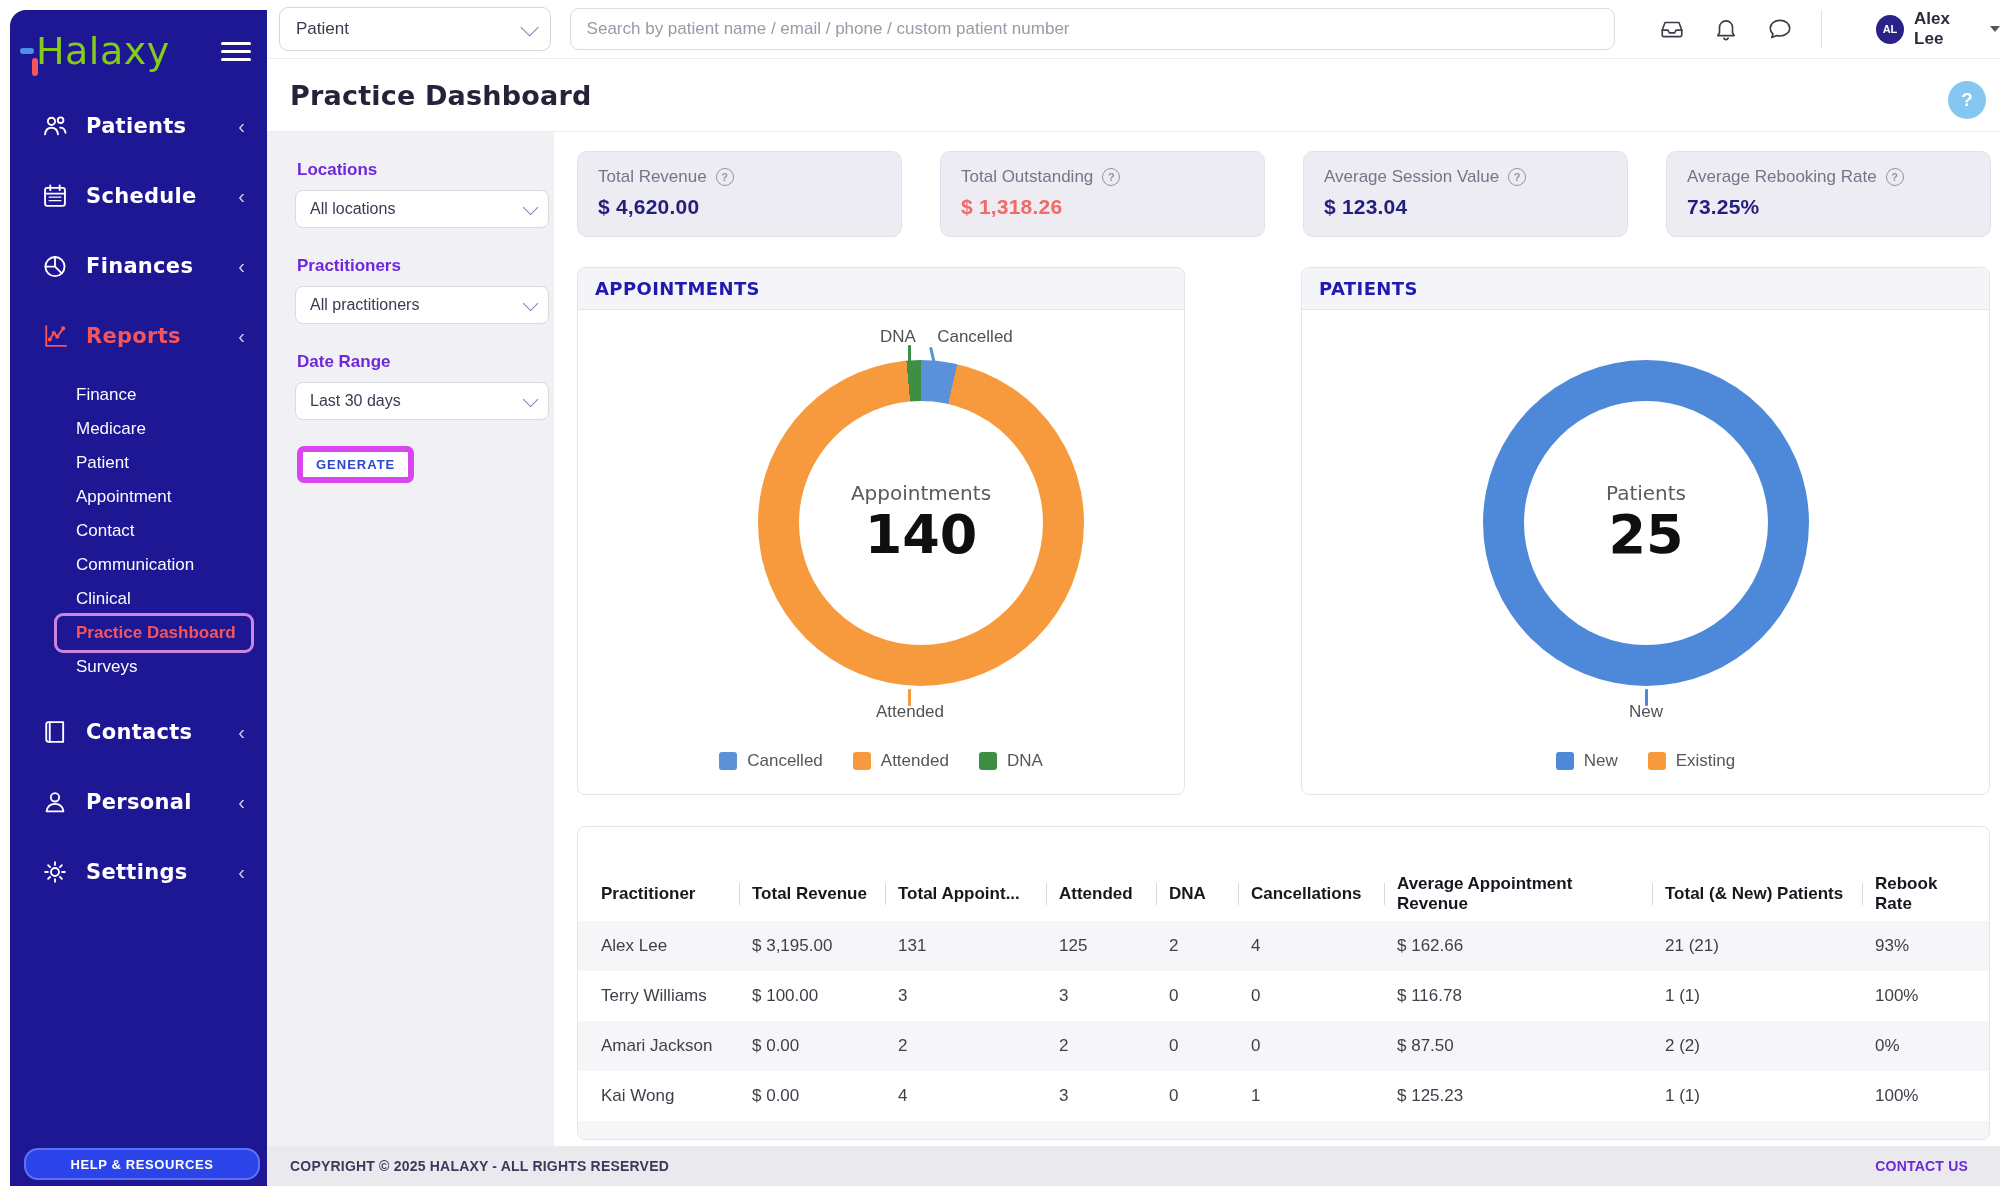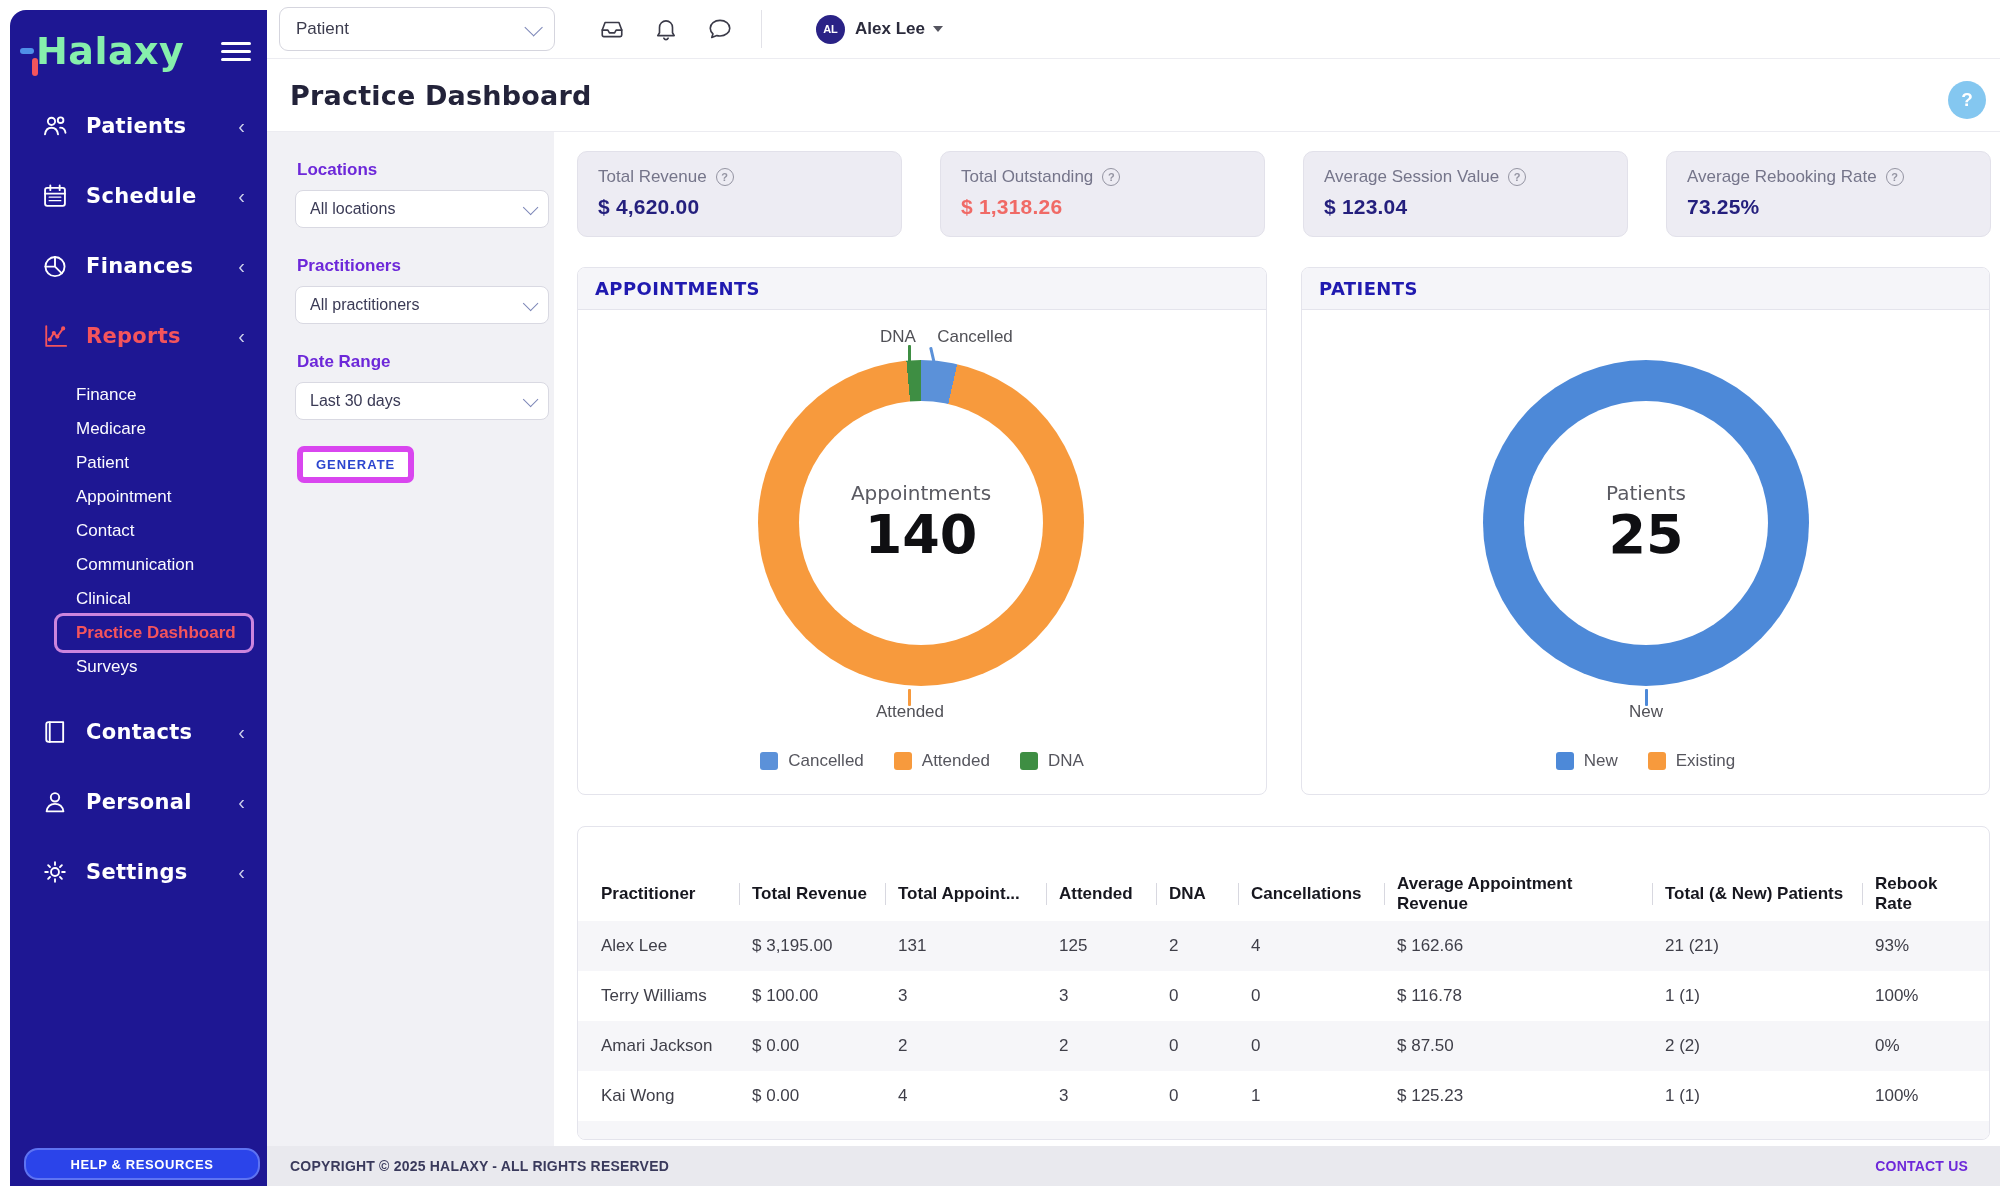--- a/index.html
+++ b/index.html
@@ -7,21 +7,21 @@
   #app { position:relative; width:2000px; height:1186px; background:#fff;
          font-family:"Liberation Sans", sans-serif; overflow:hidden; }
 
   
   .sidebar { position:absolute; left:10px; top:10px; width:257px; height:1176px;
              background:#1e1793; border-radius:16px 0 0 0; color:#fff; }
   .logo-row { display:flex; align-items:center; padding:22px 16px 8px 26px; }
   .logo { position:relative; display:flex; align-items:flex-end; }
   .logo-dash { position:absolute; left:-16px; top:16px; width:14px; height:6px; border-radius:3px; background:#4f8fe8; }
   .logo-tick { position:absolute; left:-4px; top:26px; width:6px; height:18px; border-radius:3px; background:#f4545c; }
-  .logo-text { font-family:"DejaVu Sans", sans-serif; font-weight:bold; font-size:38px; letter-spacing:.5px; color:#86efac; line-height:1; }
+  .logo-text { font-family:"DejaVu Sans", sans-serif; font-weight:normal; font-size:38px; letter-spacing:.5px; color:#84cc16; line-height:1; }
   .hamburger { margin-left:auto; width:30px; cursor:pointer; }
   .hamburger span { display:block; height:3px; background:#fff; border-radius:2px; margin:5px 0; }
 
   .nav { padding:26px 0 0 0; }
   .nav-item { display:flex; align-items:center; height:44px; margin:0 14px 26px 14px; padding-left:16px; cursor:pointer; }
   .nav-item .nv-icon { width:30px; height:30px; margin-right:16px; flex:0 0 30px; display:flex; align-items:center; justify-content:center; }
   .nav-item .nv-label { font-family:"DejaVu Sans", sans-serif; font-weight:bold; font-size:21px; letter-spacing:.3px; }
   .nav-item .chev { margin-left:auto; margin-right:8px; color:#cdd0ea; font-size:20px; line-height:1; }
   .nav-item.accent .nv-label { color:#f4545c; }
   .subnav { margin:-6px 0 26px 0; }
@@ -132,20 +132,23 @@
 </head>
 <body>
 
 <div id="app">
 
   <div class="topbar">
     <div class="type-select">
       <span>Patient</span>
       <span class="sel-chev"></span>
     </div>
+    <div class="search-box">
+      <input type="text" placeholder="Search by patient name / email / phone / custom patient number" style="">
+    </div>
     <div class="tb-icons">
       <svg class="tb-icon" viewBox="0 0 24 24" fill="none" stroke="#3a3a48" stroke-width="1.5" stroke-linejoin="round" stroke-linecap="round">
         <path d="M3 13l2.6-7h12.8L21 13v4.6A1.4 1.4 0 0 1 19.6 19H4.4A1.4 1.4 0 0 1 3 17.6z"></path>
         <path d="M3 13h5.2l1.4 2.6h4.8L15.8 13H21"></path>
       </svg>
       <svg class="tb-icon" viewBox="0 0 24 24" fill="none" stroke="#3a3a48" stroke-width="1.5" stroke-linejoin="round" stroke-linecap="round">
         <path d="M18 15.5v-5a6 6 0 1 0-12 0v5l-1.6 2.6h15.2z"></path>
         <path d="M10 20.5a2.2 2.2 0 0 0 4 0"></path>
       </svg>
       <svg class="tb-icon" viewBox="0 0 24 24" fill="none" stroke="#3a3a48" stroke-width="1.5" stroke-linejoin="round" stroke-linecap="round">
@@ -208,21 +211,21 @@
       <div class="stat-value">$ 123.04</div>
     </div>
     <div class="stat-card" style="left:1112px">
       <div class="stat-label-row">
         <span class="stat-label">Average Rebooking Rate</span>
         <span class="qmark">?</span>
       </div>
       <div class="stat-value">73.25%</div>
     </div>
 
-    <div class="panel" style="left:23px; top:135px; width:690px; height:528px;">
+    <div class="panel" style="left:23px; top:135px; width:608px; height:528px;">
       <div class="panel-head">
         <span class="panel-title">APPOINTMENTS</span>
       </div>
       <div class="callout-label" style="left:288px; top:59px; width:64px;">DNA</div>
       <div class="callout-label" style="left:342px; top:59px; width:110px;">Cancelled</div>
       <div class="tick" style="left: 330px; top: 77px; background: rgb(62, 142, 67);"></div>
       <div class="tick" style="left: 353px; top: 79px; transform: rotate(-13deg); background: rgb(91, 145, 217);"></div>
       <div class="donut-wrap" style="left:180px; top:92px;">
         <div class="donut" style="background: conic-gradient(rgb(91, 145, 217) 0deg, rgb(91, 145, 217) 12.8571deg, rgb(247, 154, 61) 12.8571deg, rgb(247, 154, 61) 354.857deg, rgb(62, 142, 67) 354.857deg, rgb(62, 142, 67) 360deg);"></div>
         <div class="donut-hole">

